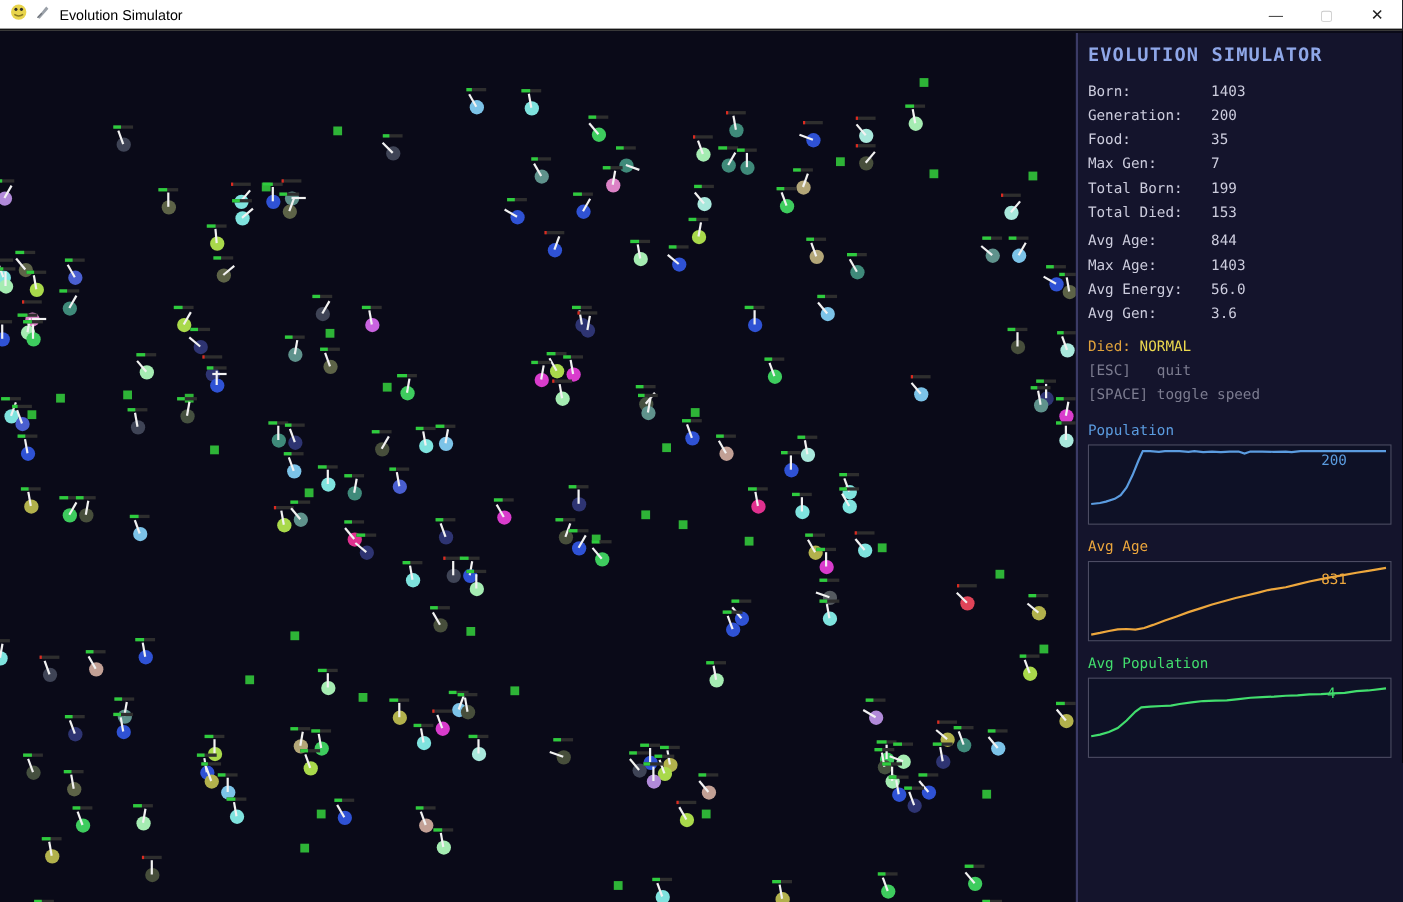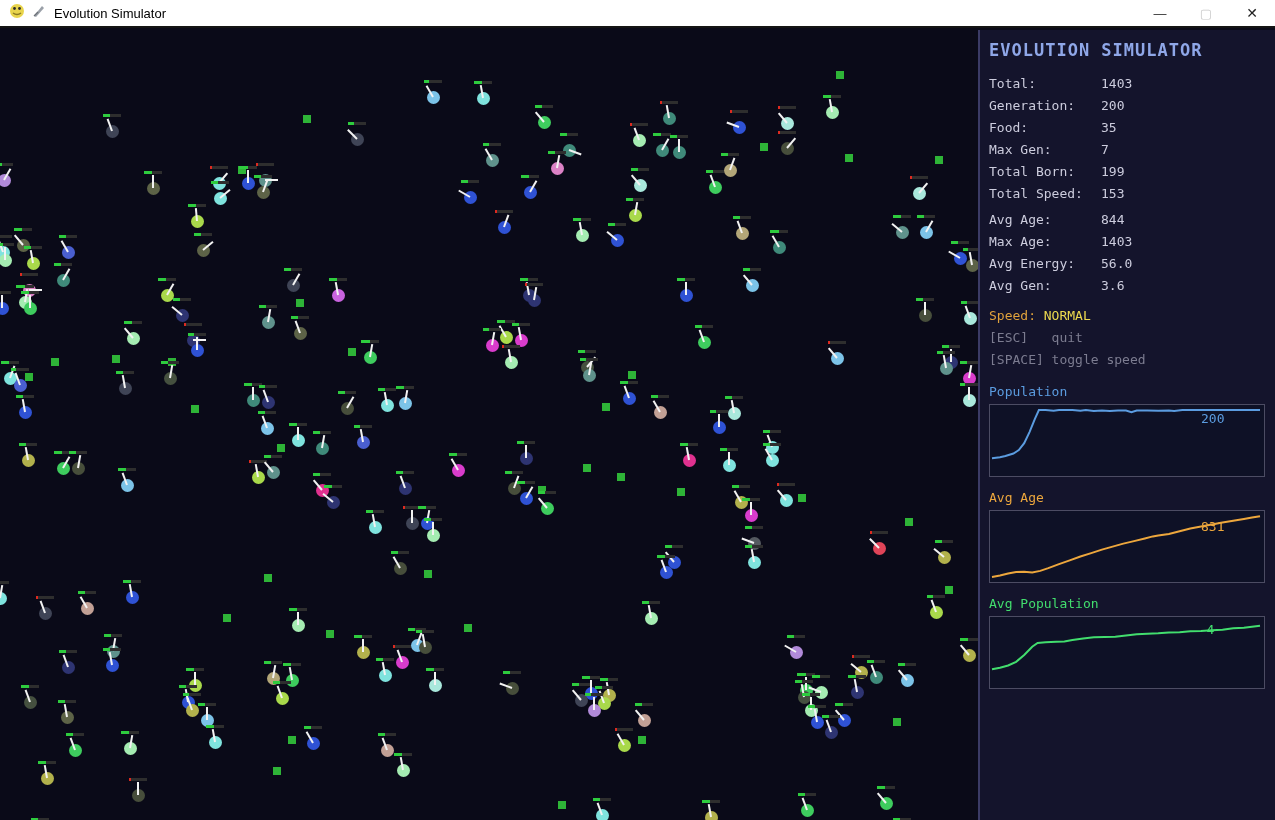--- a/index.html
+++ b/index.html
@@ -1040,37 +1040,37 @@
         <div class="bf" style="width: 7px; background: rgb(46, 204, 62);"></div>
       </div>
     </div>
 
   <div class="divider"></div>
 
   <div class="panel">
     <div class="panel-title">EVOLUTION SIMULATOR</div>
 
     <div>
-      <div class="srow"><span class="sl">Total:</span><span class="sv">1403</span></div>
+      <div class="srow"><span class="sl">Born:</span><span class="sv">1403</span></div>
       <div class="srow"><span class="sl">Generation:</span><span class="sv">200</span></div>
       <div class="srow"><span class="sl">Food:</span><span class="sv">35</span></div>
       <div class="srow"><span class="sl">Max Gen:</span><span class="sv">7</span></div>
       <div class="srow"><span class="sl">Total Born:</span><span class="sv">199</span></div>
-      <div class="srow"><span class="sl">Total Speed:</span><span class="sv">153</span></div>
+      <div class="srow"><span class="sl">Total Died:</span><span class="sv">153</span></div>
     </div>
 
     <div class="grp2">
       <div class="srow"><span class="sl">Avg Age:</span><span class="sv">844</span></div>
       <div class="srow"><span class="sl">Max Age:</span><span class="sv">1403</span></div>
       <div class="srow"><span class="sl">Avg Energy:</span><span class="sv">56.0</span></div>
       <div class="srow"><span class="sl">Avg Gen:</span><span class="sv">3.6</span></div>
     </div>
 
     <div class="speed">
-      <span class="k">Speed:</span>
+      <span class="k">Died:</span>
       <span class="v">NORMAL</span>
     </div>
     <div class="help">[ESC]   quit</div>
     <div class="help">[SPACE] toggle speed</div>
 
     <div class="chart-section">
       <span class="chart-title" style="color: rgb(91, 156, 224);">Population</span>
       <svg class="chart">
           <polyline points="2.0,53.2 10.0,52.3 15.4,51.0 23.4,48.5 28.8,45.1 34.2,38.1 39.5,27.1 44.9,13.9 48.9,5.1 55.6,5.1 63.6,5.8 69.0,5.1 82.4,5.1 90.4,5.8 95.8,5.1 103.8,6.1 111.9,5.5 119.9,6.1 128.0,5.5 136.0,5.5 141.4,7.3 146.7,5.5 157.4,5.5 168.2,5.8 178.9,5.5 184.2,6.1 192.3,5.1 216.4,5.1 243.2,5.1 270.0,5.1" fill="none" stroke="#5b9ce0" stroke-width="2"></polyline>
           <text x="211.04000000000002" y="18.142857142857146" fill="#5b9ce0" font-size="13" font-family="&quot;DejaVu Sans Mono&quot;, monospace">200</text>

